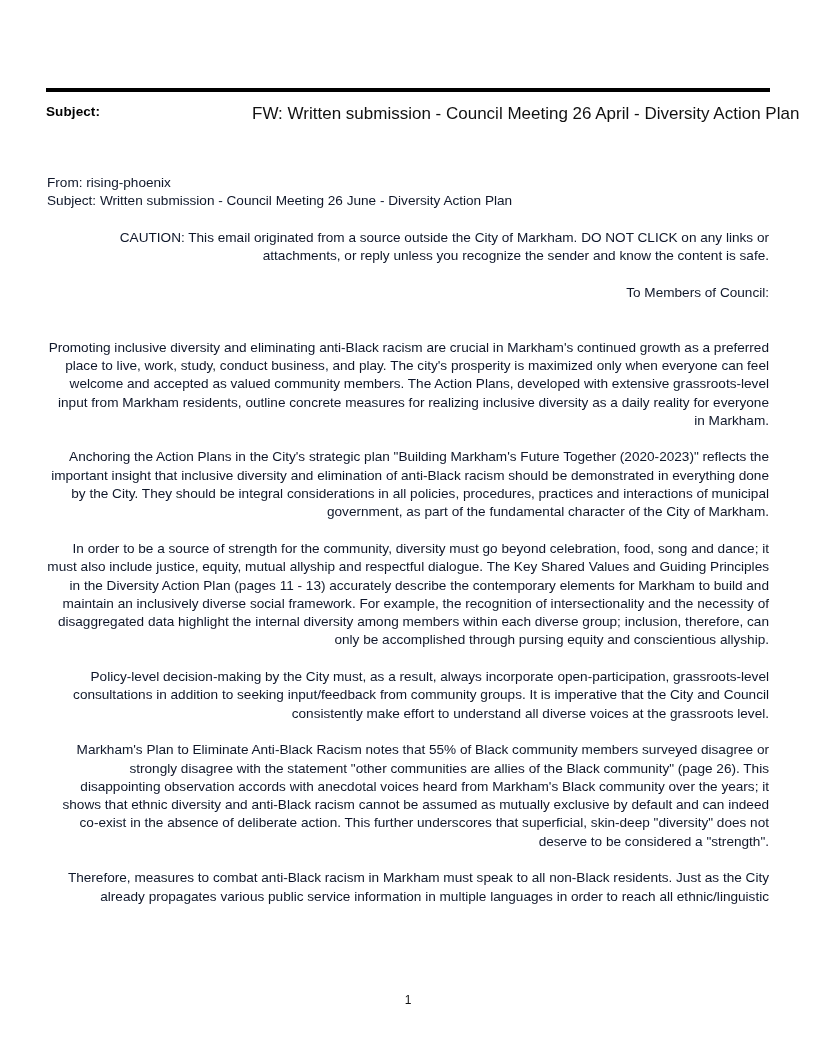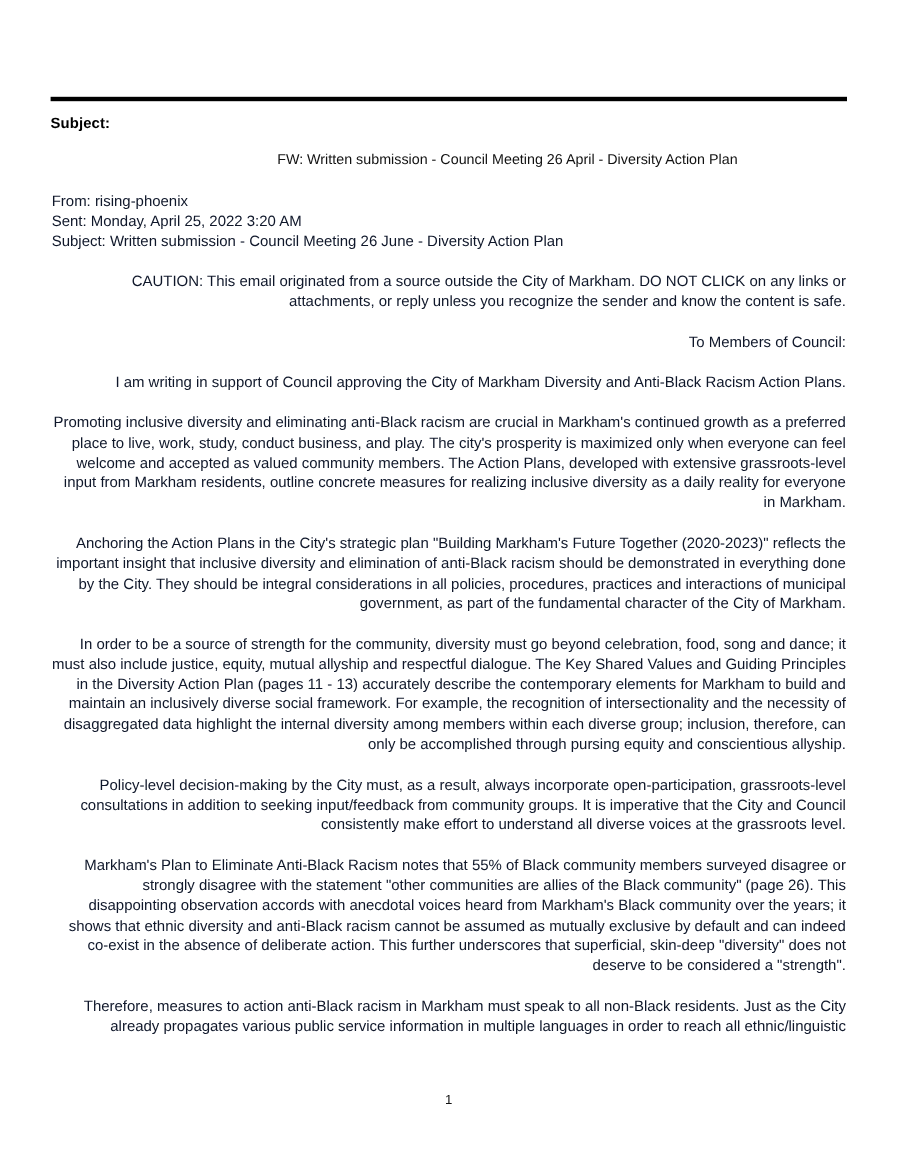--- a/index.html
+++ b/index.html
@@ -43,25 +43,24 @@
     top: 0;
     font-size: 13.5px;
     font-weight: bold;
     color: #000000;
     letter-spacing: 0.1px;
   }
   .subject-value {
     position: absolute;
     left: 206px;
     top: 0;
-    font-size: 13px;
+    font-size: 17px;
     font-weight: normal;
     color: #111111;
     white-space: nowrap;
-    margin-top: 33px;
   }
 
   
   .body {
     position: absolute;
     left: 47px;
     top: 174px;
     width: 722px;
     font-size: 13.6px;
     line-height: 18.3px;
@@ -101,35 +100,33 @@
 
   <div class="subject-row">
     <span class="subject-label">Subject:</span>
     <span class="subject-value">FW: Written submission - Council Meeting 26 April - Diversity Action Plan</span>
   </div>
 
   <div class="body">
 
     <div>
       <span class="hdr-line">From: rising-phoenix</span>
-      <span class="hdr-line">Sent: Monday, April 25, 2022 3:20 AM</span>
       <span class="hdr-line">Subject: Written submission - Council Meeting 26 June - Diversity Action Plan</span>
     </div>
 
     <div class="gap-block"></div>
 
     <p class="para">CAUTION: This email originated from a source outside the City of Markham. DO NOT CLICK on any links or attachments, or reply unless you recognize the sender and know the content is safe.</p>
 
     <div class="gap-block"></div>
 
     <p class="para">To Members of Council:</p>
 
     <div class="gap-block"></div>
 
-    <p class="para">I am writing in support of Council approving the City of Markham Diversity and Anti-Black Racism Action Plans.</p>
 
     <div class="gap-block"></div>
 
     <p class="para">Promoting inclusive diversity and eliminating anti-Black racism are crucial in Markham's continued growth as a preferred place to live, work, study, conduct business, and play. The city's prosperity is maximized only when everyone can feel welcome and accepted as valued community members. The Action Plans, developed with extensive grassroots-level input from Markham residents, outline concrete measures for realizing inclusive diversity as a daily reality for everyone in Markham.</p>
 
     <div class="gap-block"></div>
 
     <p class="para">Anchoring the Action Plans in the City's strategic plan "Building Markham's Future Together (2020-2023)" reflects the important insight that inclusive diversity and elimination of anti-Black racism should be demonstrated in everything done by the City. They should be integral considerations in all policies, procedures, practices and interactions of municipal government, as part of the fundamental character of the City of Markham.</p>
 
     <div class="gap-block"></div>
@@ -139,19 +136,19 @@
     <div class="gap-block"></div>
 
     <p class="para">Policy-level decision-making by the City must, as a result, always incorporate open-participation, grassroots-level consultations in addition to seeking input/feedback from community groups. It is imperative that the City and Council consistently make effort to understand all diverse voices at the grassroots level.</p>
 
     <div class="gap-block"></div>
 
     <p class="para">Markham's Plan to Eliminate Anti-Black Racism notes that 55% of Black community members surveyed disagree or strongly disagree with the statement "other communities are allies of the Black community" (page 26). This disappointing observation accords with anecdotal voices heard from Markham's Black community over the years; it shows that ethnic diversity and anti-Black racism cannot be assumed as mutually exclusive by default and can indeed co-exist in the absence of deliberate action. This further underscores that superficial, skin-deep "diversity" does not deserve to be considered a "strength".</p>
 
     <div class="gap-block"></div>
 
-    <p class="para">Therefore, measures to action anti-Black racism in Markham must speak to all non-Black residents. Just as the City already propagates various public service information in multiple languages in order to reach all ethnic/linguistic</p>
+    <p class="para">Therefore, measures to combat anti-Black racism in Markham must speak to all non-Black residents. Just as the City already propagates various public service information in multiple languages in order to reach all ethnic/linguistic</p>
 
   </div>
 
   <div class="page-number">1</div>
 
 </div>
 
 </body></html>

